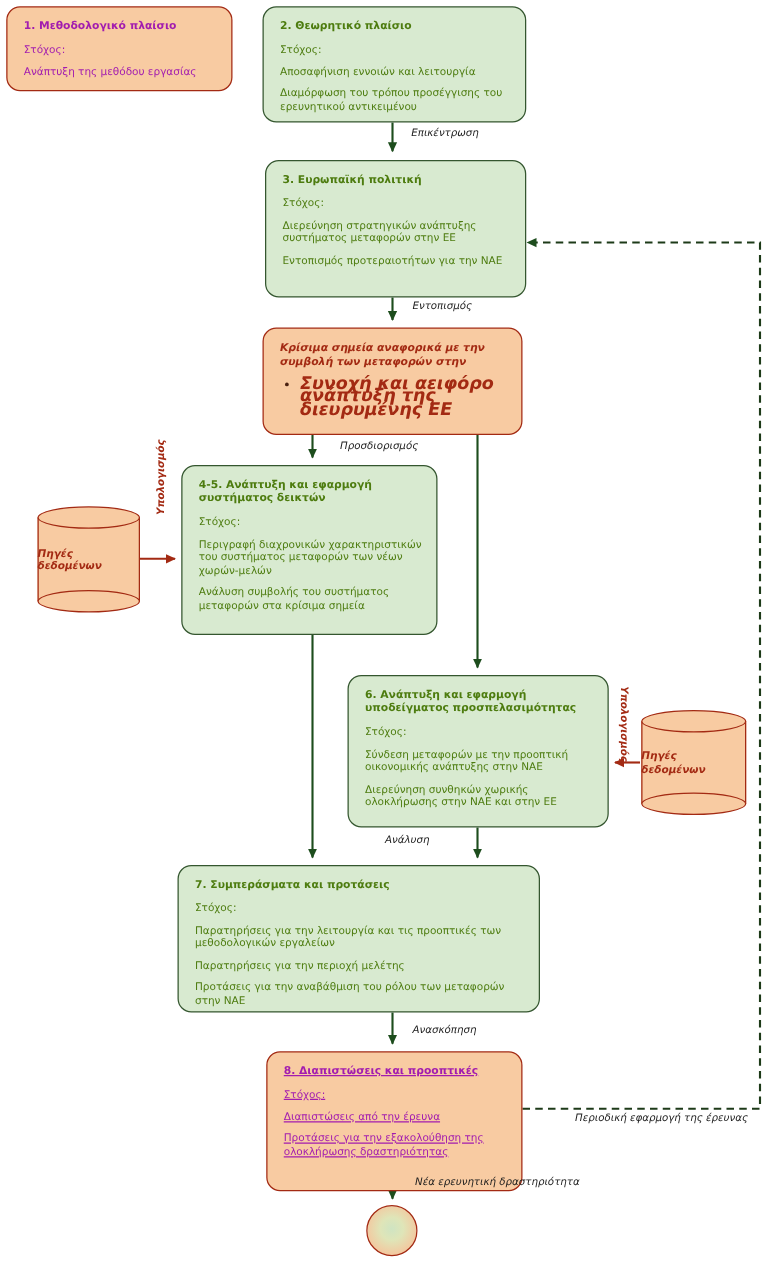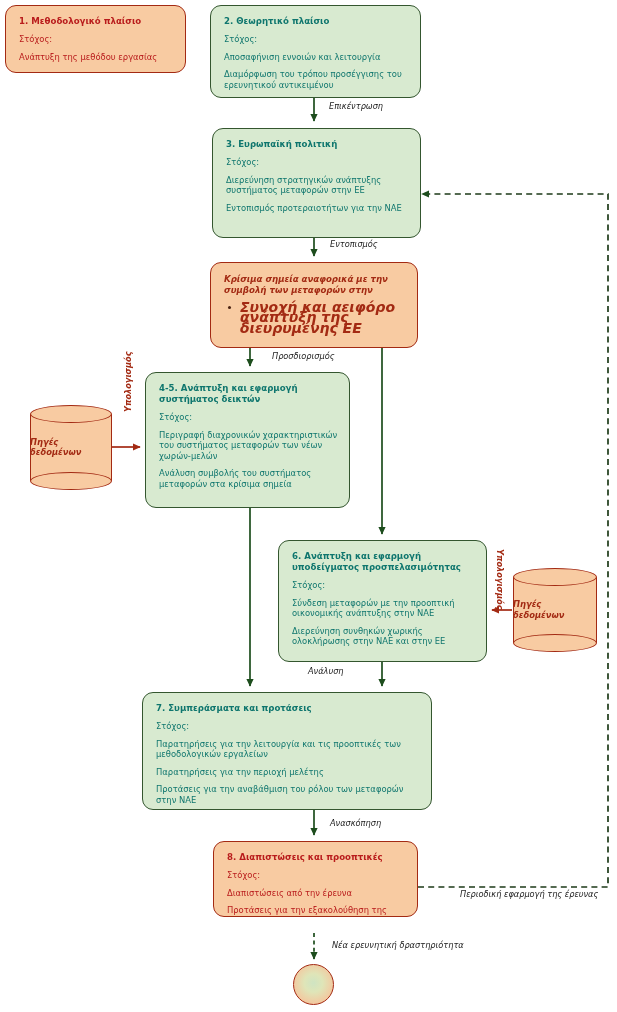--- a/index.html
+++ b/index.html
@@ -21,26 +21,26 @@
   .node{
     position:absolute;
     box-sizing:border-box;
     border-radius:11px;
     padding:8px 10px 8px 13px;
     overflow:hidden;
   }
   .green{
     background:#d8ead0;
     border:1.3px solid #34562f;
-    color:#0f766e;
+    color:#4d7c0f;
   }
   .orange{
     background:#f8cba2;
     border:1.3px solid #a32a13;
-    color:#b91c1c;
+    color:#a21caf;
   }
   .node .ttl{
     font-weight:bold;
     font-size:8.6px;
     line-height:11px;
     margin:2px 0 7px 0;
   }
   .node .ln{
     font-size:8.4px;
     line-height:10.6px;
@@ -222,21 +222,21 @@
   </div>
 
   <div class="node green" style="left:142px;top:692px;width:290px;height:118px;">
     <div class="ttl">7. Συμπεράσματα και προτάσεις</div>
     <div class="ln">Στόχος:</div>
     <div class="ln">Παρατηρήσεις για την λειτουργία και τις προοπτικές των μεθοδολογικών εργαλείων</div>
     <div class="ln">Παρατηρήσεις για την περιοχή μελέτης</div>
     <div class="ln">Προτάσεις για την αναβάθμιση του ρόλου των μεταφορών στην ΝΑΕ</div>
   </div>
 
-  <div class="node orange" style="left:213px;top:841px;width:205px;height:76px;">
+  <div class="node orange" style="left:213px;top:841px;width:205px;height:112px;text-decoration:underline;">
     <div class="ttl">8. Διαπιστώσεις και προοπτικές</div>
     <div class="ln">Στόχος:</div>
     <div class="ln">Διαπιστώσεις από την έρευνα</div>
     <div class="ln">Προτάσεις για την εξακολούθηση της ολοκλήρωσης δραστηριότητας</div>
   </div>
 
   <div class="cyl" style="left:30px;top:405px;width:82px;height:85px;">
     <div class="body"></div>
     <div class="bot"></div>
     <div class="top"></div>

